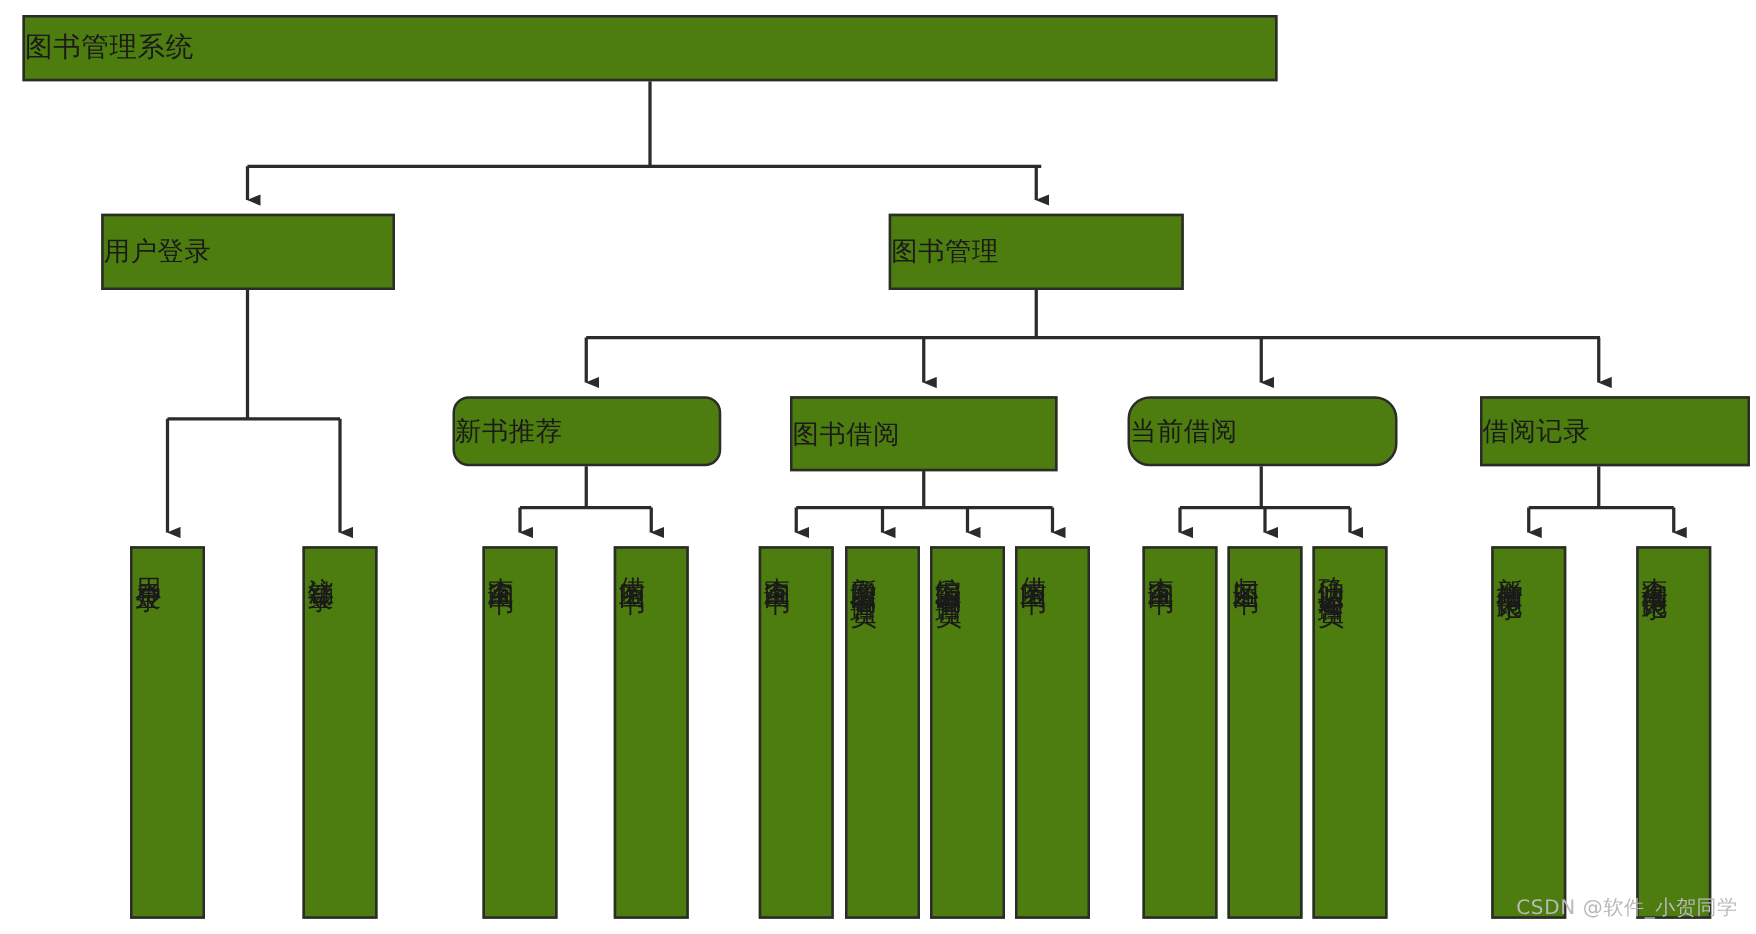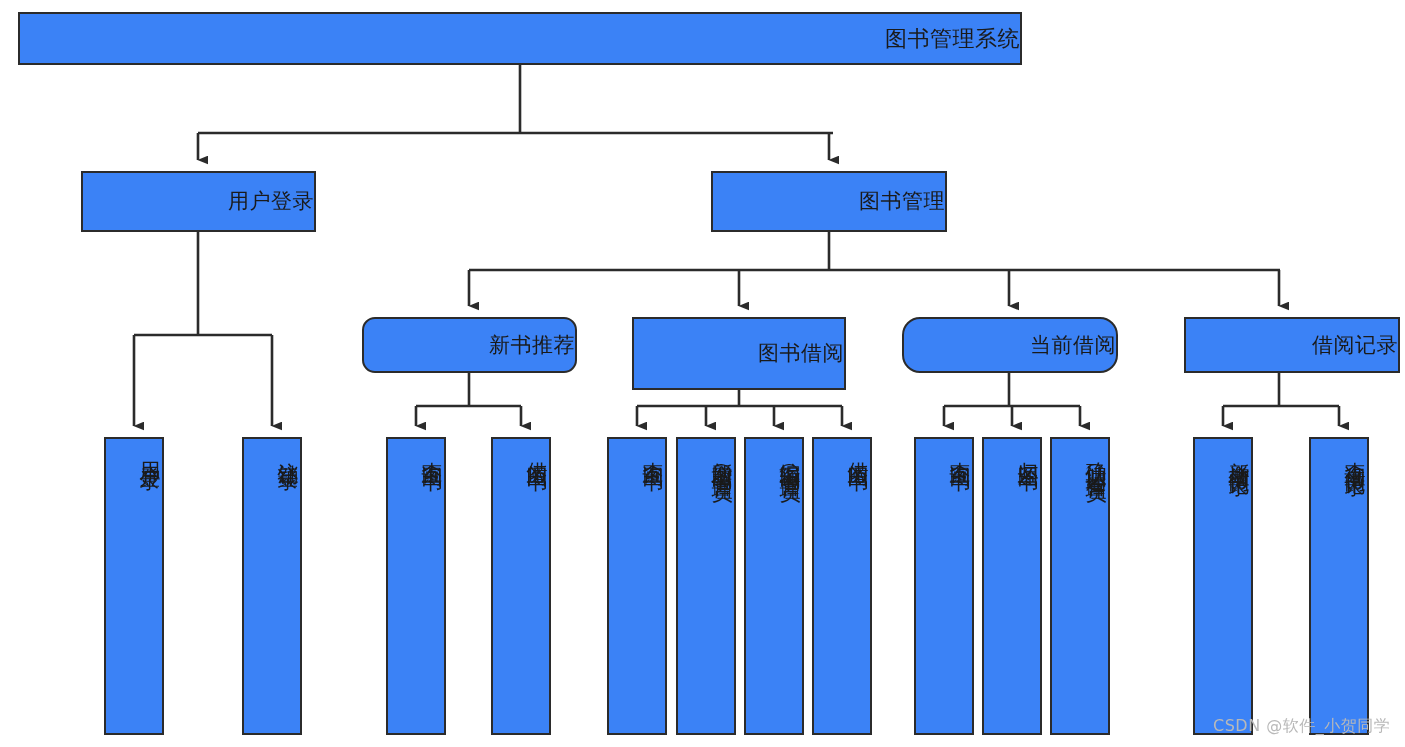--- a/index.html
+++ b/index.html
@@ -1,22 +1,22 @@
 <!DOCTYPE html>
 <html><head>
 <meta charset="utf-8">
 <style>
   html,body{margin:0;padding:0;background:#ffffff;}
   body{width:1405px;height:747px;overflow:hidden;
        font-family:"DejaVu Sans","Liberation Sans",sans-serif;}
   #stage{position:relative;width:1405px;height:747px;background:#fff;}
   svg.wires{position:absolute;left:0;top:0;width:1405px;height:747px;}
-  .node{position:absolute;box-sizing:border-box;background:#3b82f6;
+  .node{position:absolute;box-sizing:border-box;background:#4d7c0f;
         border:2.5px solid #2b2b2b;display:flex;align-items:center;
-        justify-content:flex-end;}
+        justify-content:flex-start;}
   .node .lbl{color:#1a1a1a;line-height:1.18;text-align:center;
              white-space:nowrap;}
   .h-node .lbl{font-size:21px;letter-spacing:.5px;}
   .title-node .lbl{font-size:22px;letter-spacing:.5px;}
   .v-node{align-items:flex-start;padding-top:6px;}
   .v-node .lbl{writing-mode:vertical-rl;text-orientation:upright;
                font-size:21px;letter-spacing:3px;white-space:nowrap;
                height:auto;}
   .watermark{position:absolute;color:#b9b9b9;font-size:16px;
              letter-spacing:.5px;white-space:nowrap;padding-left:20px;}
@@ -83,21 +83,21 @@
   <div class="node h-node" style="left:81px;top:171px;width:235px;height:61px;">
     <span class="lbl">用户登录</span>
   </div>
   <div class="node h-node" style="left:711px;top:171px;width:236px;height:61px;">
     <span class="lbl">图书管理</span>
   </div>
 
   <div class="node h-node" style="left:362px;top:317px;width:215px;height:56px;border-radius:13px;">
     <span class="lbl">新书推荐</span>
   </div>
-  <div class="node h-node" style="left:632px;top:317px;width:214px;height:73px;">
+  <div class="node h-node" style="left:632px;top:317px;width:214px;height:60px;">
     <span class="lbl">图书借阅</span>
   </div>
   <div class="node h-node" style="left:902px;top:317px;width:216px;height:56px;border-radius:18px;">
     <span class="lbl">当前借阅</span>
   </div>
   <div class="node h-node" style="left:1172px;top:317px;width:216px;height:56px;margin-left:12px;">
     <span class="lbl">借阅记录</span>
   </div>
 
   <div class="node v-node" style="left:104px;top:437px;width:60px;height:298px;">

